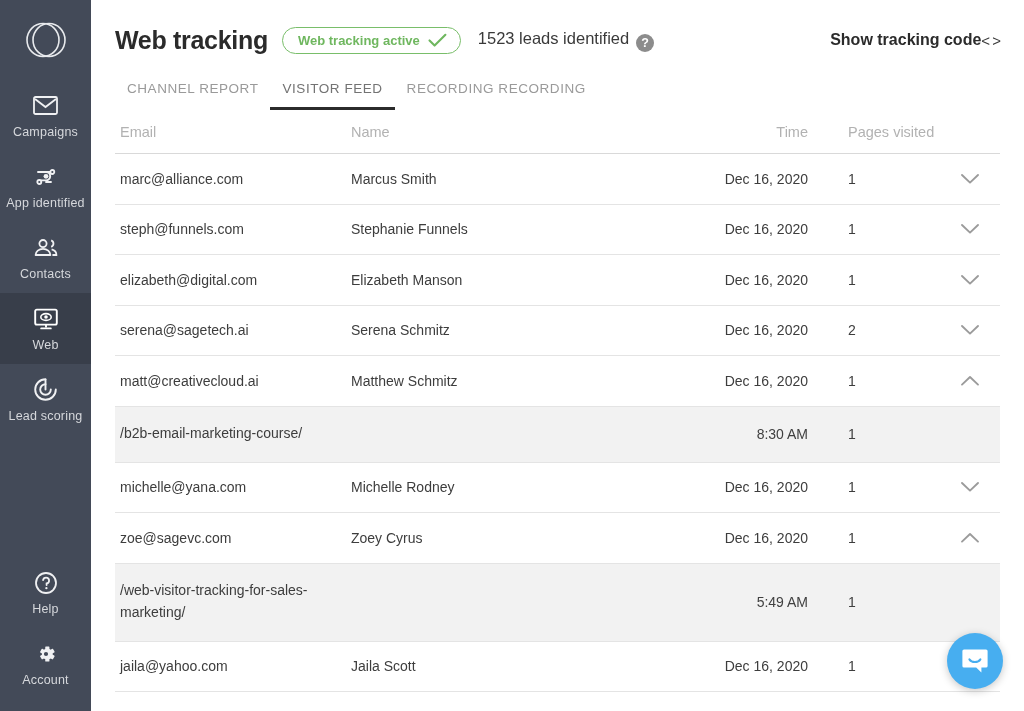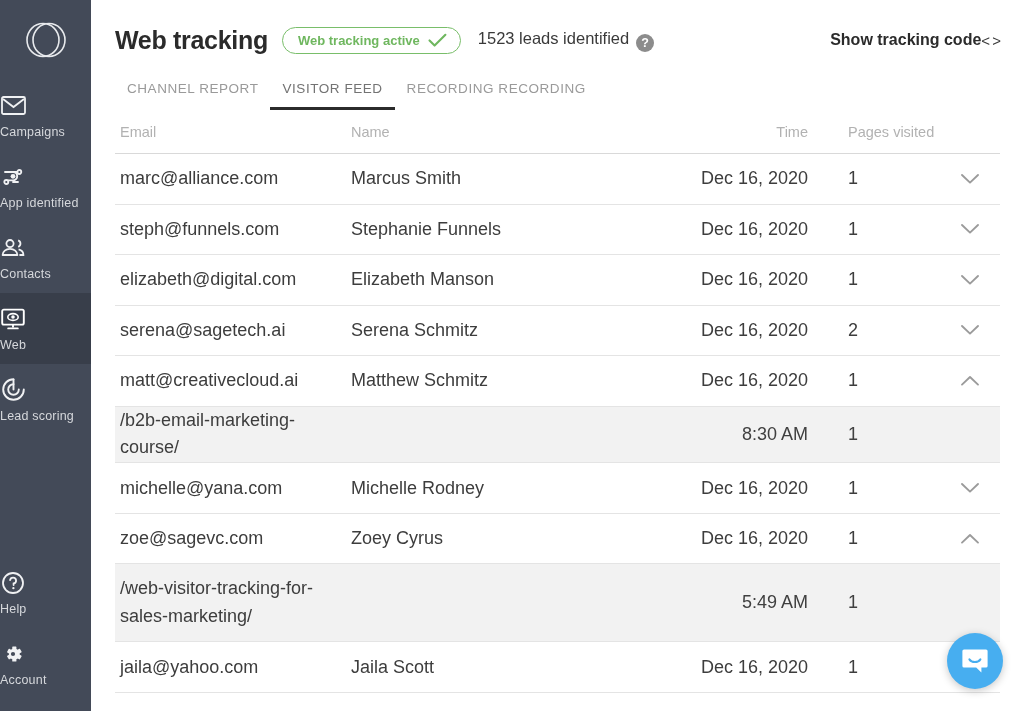--- a/index.html
+++ b/index.html
@@ -20,21 +20,21 @@
   }
   .logo-wrap {
     height: 80px; width: 100%;
     display: flex; align-items: center; justify-content: center;
   }
   .logo-svg { display: block; }
   .nav-group { width: 100%; }
   .nav-item {
     width: 100%; height: 71px;
     display: flex; flex-direction: column;
-    justify-content: center;
+    align-items: center; justify-content: center;
     gap: 6px; cursor: pointer;
   }
   .nav-item.active { background: #383E4A; }
   .nav-icon { width: 26px; height: 26px; display: flex; align-items: center; justify-content: center; }
   .nav-icon svg { display: block; }
   .nav-label {
     color: #D6D8DC; font-size: 12.5px; letter-spacing: .2px;
     white-space: nowrap;
   }
   .nav-spacer { flex: 1 1 auto; }
@@ -91,21 +91,21 @@
   .tab.active { color: #737373; border-bottom-color: #2B2B2B; }
 
   
   .table-wrap { padding: 0 24px 0 24px; }
   .trow {
     display: flex; align-items: center; width: 100%;
     border-bottom: 1px solid #E4E4E4;
   }
   .thead { height: 44px; border-bottom: 1px solid #D9D9D9; }
   .thead .cell { color: #B2B2B2; font-size: 14.5px; }
-  .cell { font-size: 18px; color: #404040; }
+  .cell { font-size: 14px; color: #404040; }
   .c-email  { width: 236px; padding-left: 5px; }
   .c-name   { width: 305px; }
   .c-time   { width: 160px; text-align: right; padding-right: 8px; }
   .c-pages  { width: 140px; padding-left: 32px; }
   .c-toggle { flex: 1 1 auto; display: flex; justify-content: center; padding-right: 16px; }
   .body-row { height: 50.5px; cursor: pointer; }
   .body-row .cell { color: #3D3D3D; }
   .detail-row {
     background: #F2F2F2; border-bottom: 1px solid #E4E4E4;
     min-height: 56px; align-items: center;

